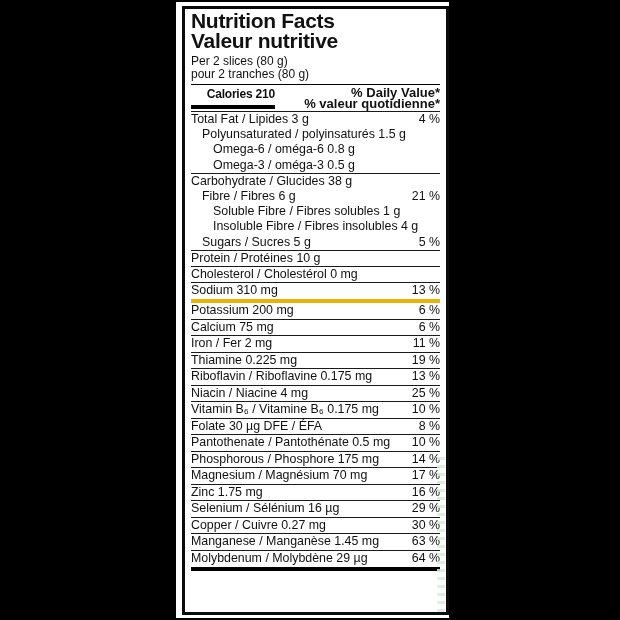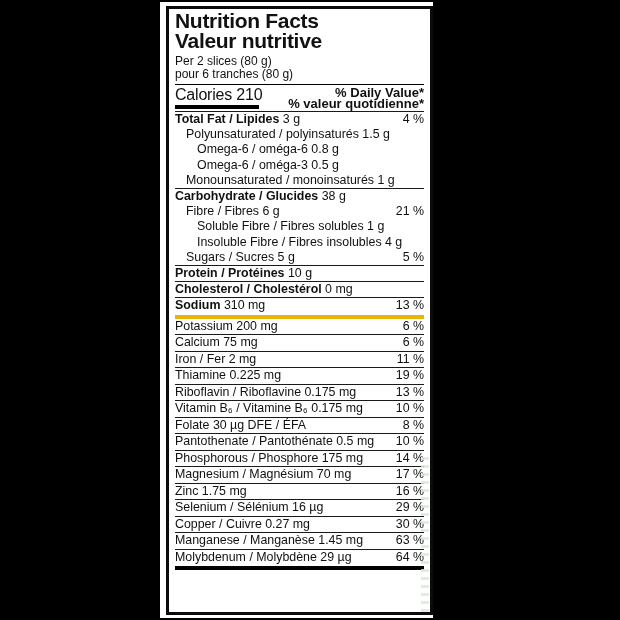--- a/index.html
+++ b/index.html
@@ -2,65 +2,65 @@
 <html><head>
 <meta charset="utf-8">
 <style>
   html,body{margin:0;padding:0;}
   body{
     width:620px;height:620px;background:#000;
     font-family:"Liberation Sans","DejaVu Sans",sans-serif;
     color:#111;position:relative;overflow:hidden;
   }
   .card{
-    position:absolute;left:160px;top:2px;width:273px;height:616px;
+    position:absolute;left:176px;top:2px;width:273px;height:616px;
     background:#fff;box-sizing:border-box;
   }
   .frame{
     position:absolute;left:6px;top:4px;right:0;bottom:3px;
     border:3px solid #0b0b0b;box-sizing:border-box;
     padding:2px 6px 2px 6px;overflow:hidden;background:#fff;
   }
   .t{font-size:21px;font-weight:700;line-height:20px;letter-spacing:-0.3px;}
   .serv{font-size:12px;line-height:13px;}
   .serv.first{margin-top:4px;}
   .rule{border-top:1.5px solid #000;margin-top:3px;}
   .calrow{display:flex;justify-content:space-between;margin-top:1px;}
-  .cal{font-size:16px;font-weight:400;line-height:17px;letter-spacing:-0.2px;text-align:right;}
+  .cal{font-size:12px;font-weight:700;line-height:17px;letter-spacing:-0.2px;text-align:right;}
   .calbar{width:84px;height:4px;background:#000;margin-top:2px;}
   .dv{font-size:13px;font-weight:700;line-height:10.5px;text-align:right;padding-top:2px;}
   .rows{margin-top:2px;}
   .row{display:flex;justify-content:space-between;align-items:baseline;
        font-size:12.4px;line-height:15.2px;}
   .row.two{align-items:center;}
   .row.two .nm div{line-height:15.2px;}
   .row.m{line-height:13.5px;padding:1px 0;}
   .rule-thin{border-top:1.5px solid #1a1a1a;}
   .rule-thick{border-top:4px solid #eab308;margin-top:1px;}
   .i1 .nm{padding-left:11px;}
   .i2 .nm{padding-left:22px;}
-  .nm b{font-weight:700;}
+  .nm b{font-weight:400;}
   .pct{padding-left:6px;white-space:nowrap;}
   .thickbar{height:4px;background:#000;margin-top:1px;}
   .artifact{
     position:absolute;right:1px;top:448px;width:8px;height:162px;
     background:repeating-linear-gradient(180deg,
       #d7ecdc 0px,#d7ecdc 3px,rgba(255,255,255,0) 3px,rgba(255,255,255,0) 8px);
     opacity:.85;pointer-events:none;
   }
 </style>
 </head>
 <body>
 
 <div class="card">
   <div class="frame">
     <div class="t">Nutrition Facts</div>
     <div class="t">Valeur nutritive</div>
     <div class="serv first">Per 2 slices (80 g)</div>
-    <div class="serv">pour 6 tranches (80 g)</div>
+    <div class="serv">pour 2 tranches (80 g)</div>
     <div class="rule"></div>
     <div class="calrow">
       <div>
         <div class="cal">Calories 210</div>
         <div class="calbar"></div>
       </div>
       <div class="dv">
         <div>% Daily Value*</div>
         <div>% valeur quotidienne*</div>
       </div>
@@ -72,25 +72,21 @@
         </div>
         <div class="row i1">
           <span class="nm">Polyunsaturated / polyinsaturés 1.5 g</span>
           <span class="pct"></span>
         </div>
         <div class="row i2">
           <span class="nm">Omega-6 / oméga-6 0.8 g</span>
           <span class="pct"></span>
         </div>
         <div class="row i2">
-          <span class="nm">Omega-6 / oméga-3 0.5 g</span>
-          <span class="pct"></span>
-        </div>
-        <div class="row i1">
-          <span class="nm">Monounsaturated / monoinsaturés 1 g</span>
+          <span class="nm">Omega-3 / oméga-3 0.5 g</span>
           <span class="pct"></span>
         </div>
         <div class="row rule-thin">
           <span class="nm"><b>Carbohydrate / Glucides</b> 38 g</span>
           <span class="pct"></span>
         </div>
         <div class="row i1">
           <span class="nm">Fibre / Fibres 6 g</span>
           <span class="pct">21 %</span>
         </div>
@@ -132,20 +128,24 @@
         </div>
         <div class="row rule-thin m">
           <span class="nm">Thiamine 0.225 mg</span>
           <span class="pct">19 %</span>
         </div>
         <div class="row rule-thin m">
           <span class="nm">Riboflavin / Riboflavine 0.175 mg</span>
           <span class="pct">13 %</span>
         </div>
         <div class="row rule-thin m">
+          <span class="nm">Niacin / Niacine 4 mg</span>
+          <span class="pct">25 %</span>
+        </div>
+        <div class="row rule-thin m">
           <span class="nm">Vitamin B₆ / Vitamine B₆ 0.175 mg</span>
           <span class="pct">10 %</span>
         </div>
         <div class="row rule-thin m">
           <span class="nm">Folate 30 µg DFE / ÉFA</span>
           <span class="pct">8 %</span>
         </div>
         <div class="row rule-thin m">
           <span class="nm">Pantothenate / Pantothénate 0.5 mg</span>
           <span class="pct">10 %</span>

